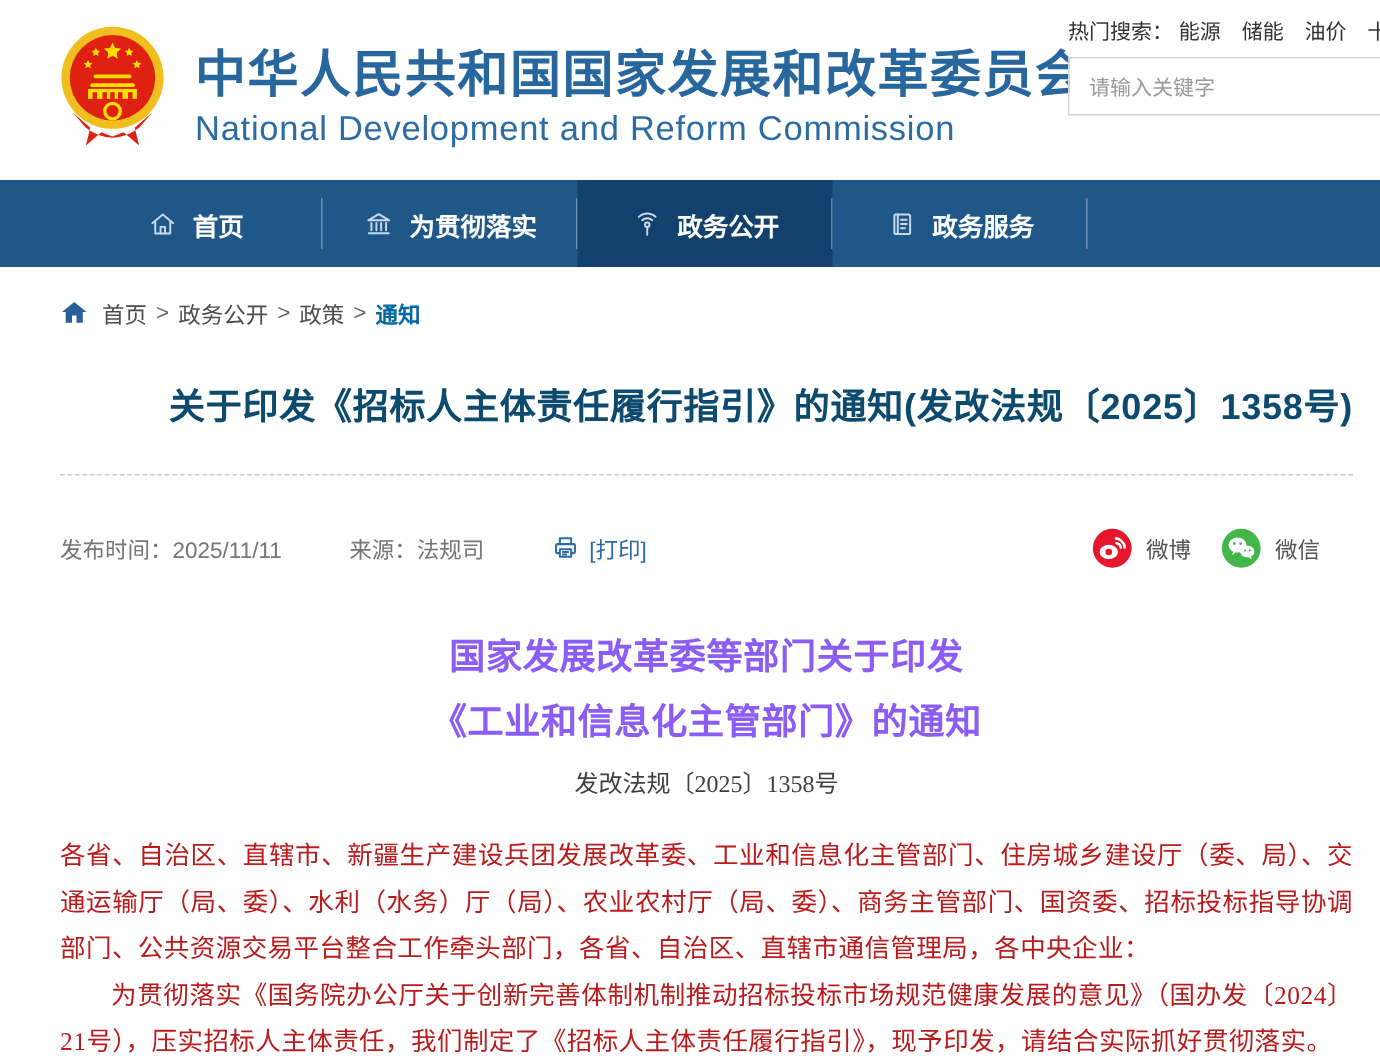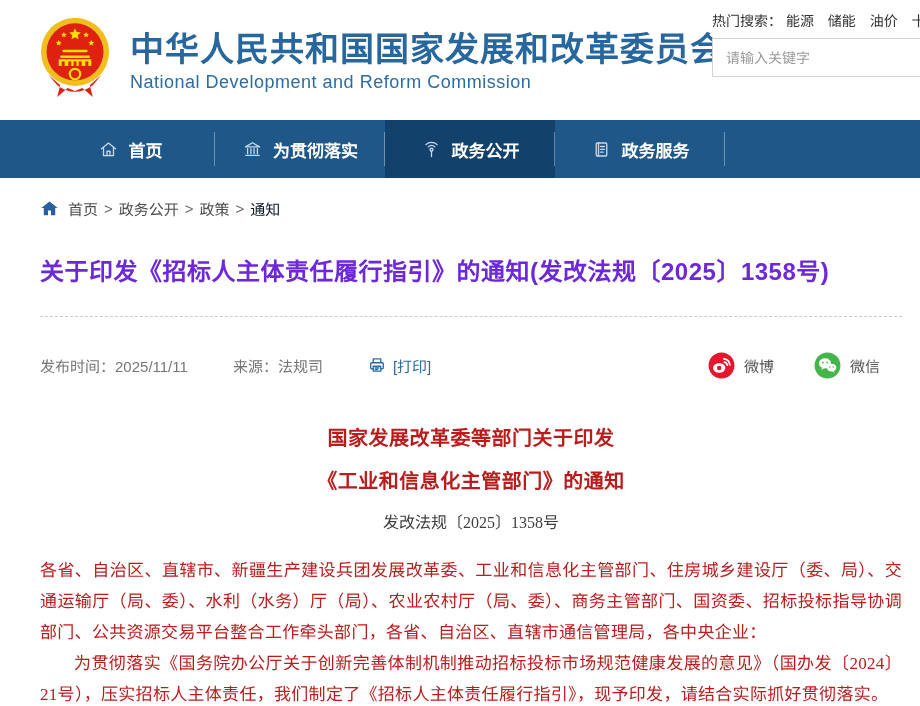--- a/index.html
+++ b/index.html
@@ -4,21 +4,21 @@
 <style>
   * { margin:0; padding:0; box-sizing:border-box; }
   body { font-family:"Liberation Sans","DejaVu Sans",sans-serif; background:#fff; }
   .page { width:920px; height:706px; overflow:hidden; background:#fff; position:relative; }
 
   
   .site-header { height:120px; position:relative; background:#fff; }
   .emblem { position:absolute; left:38px; top:11px; width:74px; height:98px; }
   .title-block { position:absolute; left:130px; top:22px; }
   .site-title-zh { font-size:34px; font-weight:700; color:#28669E; letter-spacing:1px; white-space:nowrap; }
-  .site-title-en { font-size:18px; color:#2D6CA2; margin-top:1px; letter-spacing:0.5px; white-space:nowrap; }
+  .site-title-en { font-size:23px; color:#2D6CA2; margin-top:1px; letter-spacing:0.5px; white-space:nowrap; }
   .header-right { position:absolute; left:712px; top:10px; width:260px; }
   .hot-search { font-size:14px; color:#333; white-space:nowrap; }
   .hot-search .hot-term { color:#333; text-decoration:none; margin-right:10px; cursor:pointer; }
   .search-box { margin-top:8px; width:270px; height:39px; border:1px solid #d3d3d3; background:#fff; }
   .search-box input { border:0; outline:none; width:100%; height:100%; padding:0 13px; font-size:14px; color:#333;
                       font-family:"Liberation Sans","DejaVu Sans",sans-serif; }
   .search-box input::placeholder { color:#9a9a9a; }
 
   
   .main-nav { height:58px; background:#1F5788; display:flex; padding-left:45px; }
@@ -27,35 +27,35 @@
   .nav-item::after { content:''; position:absolute; right:0; top:12px; bottom:12px; width:1px; background:rgba(255,255,255,0.35); }
   .nav-item.active { background:#12416B; }
   .nav-icon { width:21px; height:21px; display:inline-flex; }
   .nav-icon svg { width:100%; height:100%; stroke:#C9D9EA; fill:none; stroke-width:1.5; stroke-linecap:round; stroke-linejoin:round; }
 
   
   .breadcrumb { margin:20px 0 0 40px; font-size:15px; color:#4d4d4d; display:flex; align-items:center; }
   .crumb-home-icon { width:19px; height:19px; margin-right:9px; display:inline-flex; }
   .crumb-link { color:#4d4d4d; text-decoration:none; cursor:pointer; }
   .crumb-sep { margin:0 6px; color:#666; }
-  .crumb-current { color:#0f172a; font-weight:400; }
+  .crumb-current { color:#0369a1; font-weight:700; }
 
   
   .content { margin:0 40px; width:862px; }
-  .page-title { margin-top:36px; font-size:24px; font-weight:700; color:#6d28d9; letter-spacing:0.5px; line-height:33px; }
+  .page-title { margin-top:36px; font-size:24px; font-weight:700; color:#0c4a6e; letter-spacing:0.5px; line-height:33px;text-align:right; }
   .dashed-divider { border-top:1px dashed #ccc; margin-top:28px; }
   .meta-row { margin-top:34px; display:flex; align-items:center; font-size:15px; color:#767676; height:28px; }
   .meta-item { margin-right:45px; }
   .print-link { color:#2D6CA2; display:inline-flex; align-items:center; gap:7px; cursor:pointer; text-decoration:none; }
   .print-icon { width:18px; height:18px; display:inline-flex; }
-  .share { margin-left:auto; display:flex; align-items:center; gap:40px; margin-right:22px; }
+  .share { margin-left:auto; display:flex; align-items:center; gap:20px; margin-right:22px; }
   .share-item { display:flex; align-items:center; gap:9px; color:#555; cursor:pointer; }
   .share-icon { width:27px; height:27px; display:inline-flex; }
 
-  .doc-title { margin-top:38px; text-align:center; font-size:20px; font-weight:700; color:#b91c1c; line-height:43px; letter-spacing:0.5px; }
+  .doc-title { margin-top:38px; text-align:center; font-size:24px; font-weight:700; color:#8b5cf6; line-height:43px; letter-spacing:0.5px; }
   .doc-number { margin-top:6px; text-align:center; font-size:16px; color:#3F3F3F;
                 font-family:"Liberation Serif","DejaVu Serif",serif; }
   .para { font-size:17px; color:#b91c1c; line-height:31px; text-align:justify; letter-spacing:0.3px;
           font-family:"Liberation Serif","DejaVu Serif",serif; }
   .p-first { margin-top:22px; }
   .p-indent { text-indent:2em; }
 </style>
 </head>
 <body>
 

